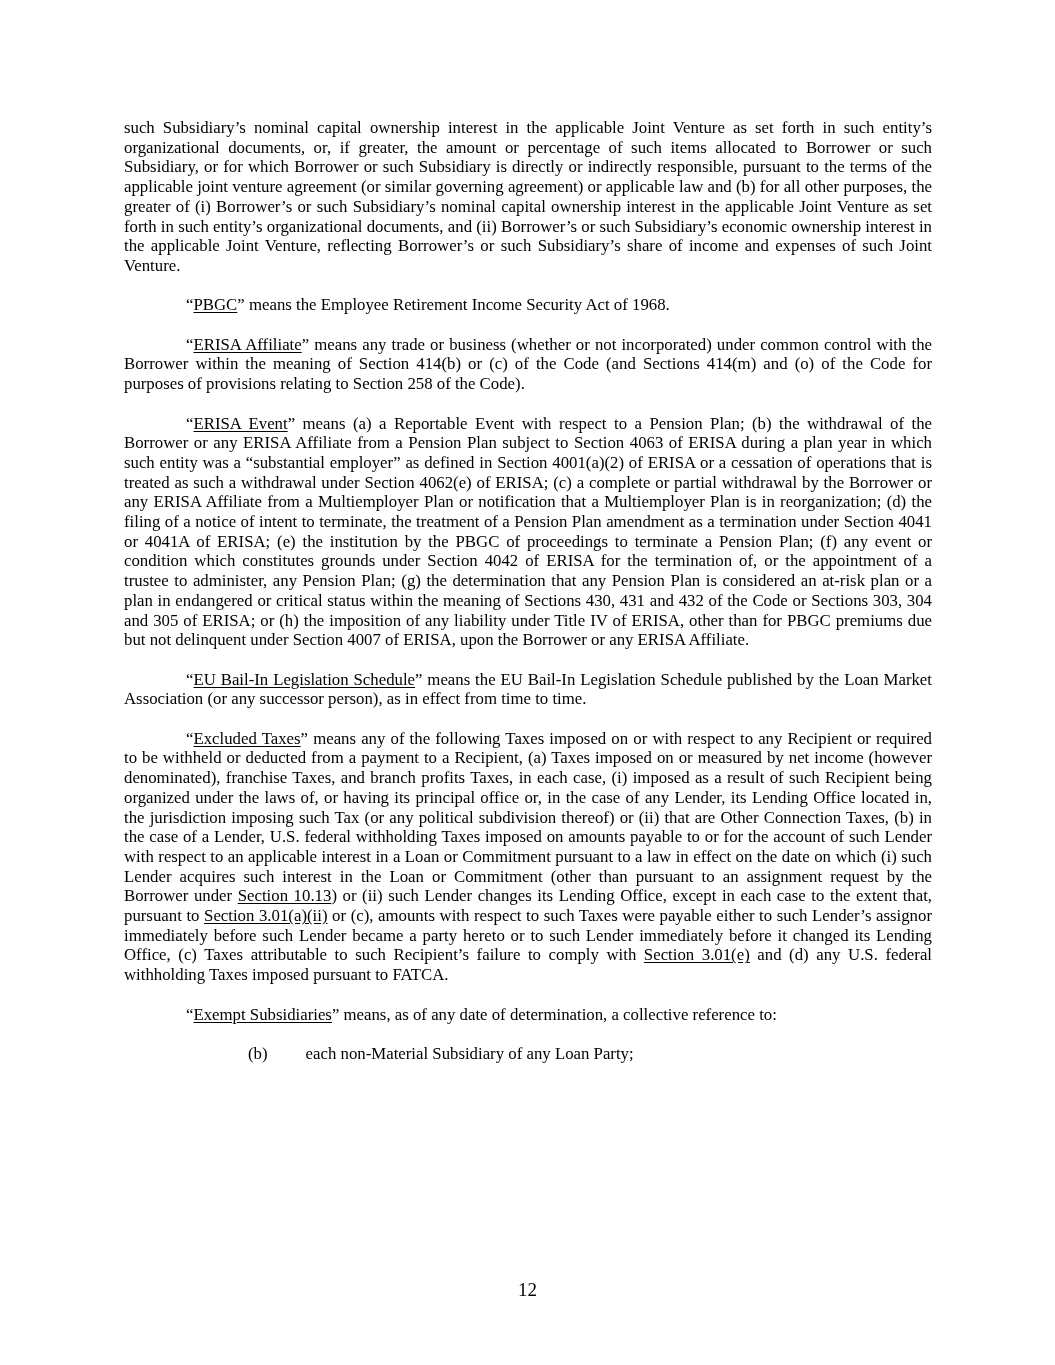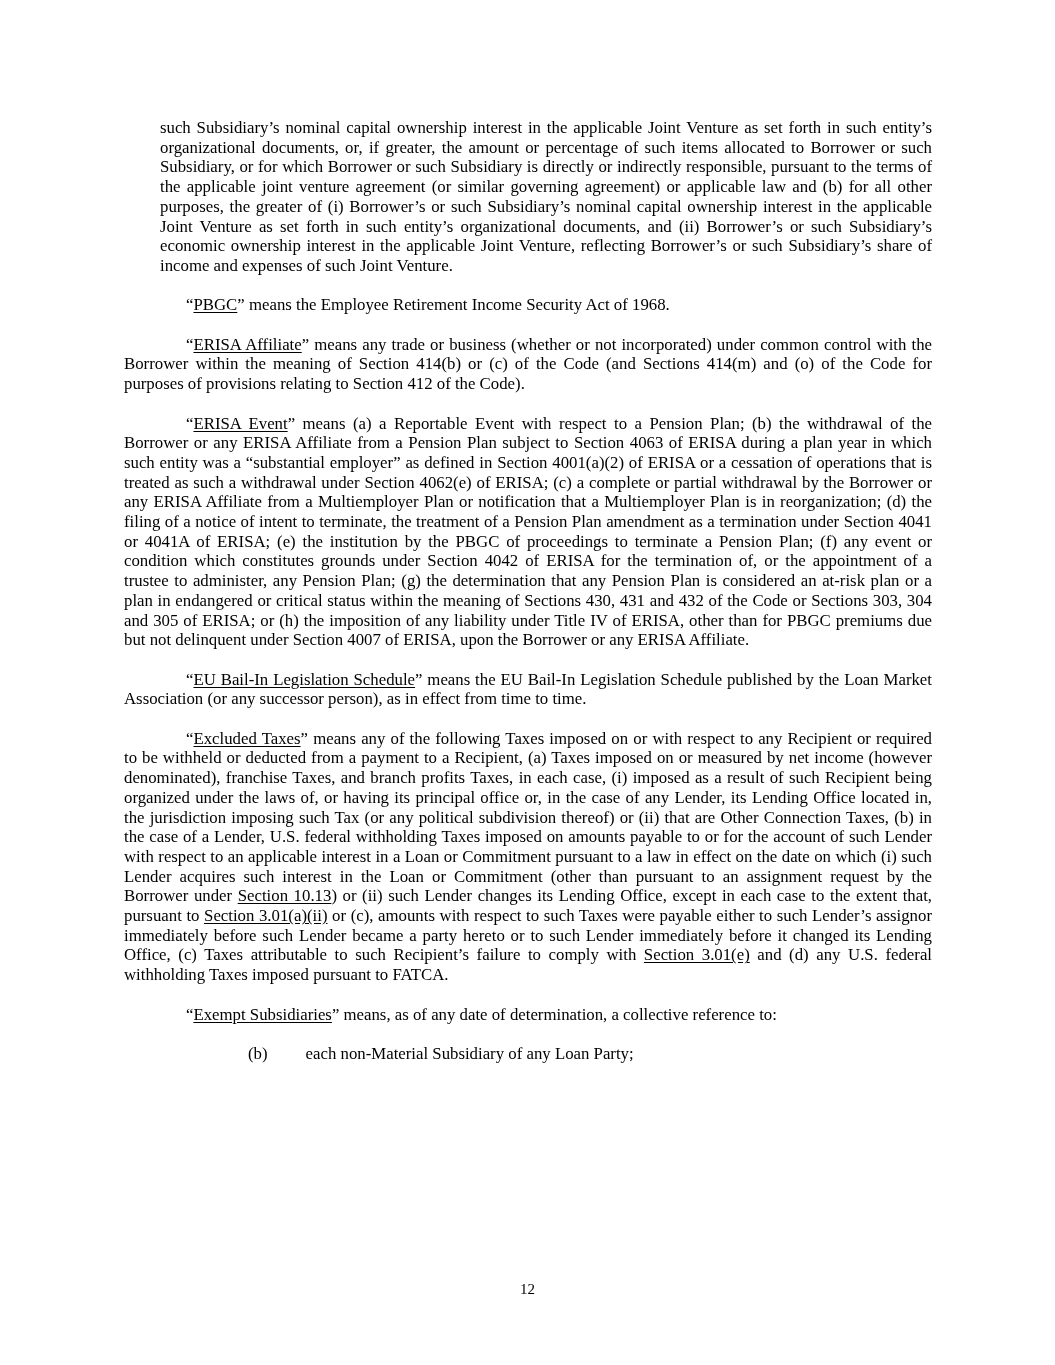--- a/index.html
+++ b/index.html
@@ -20,21 +20,20 @@
     box-sizing: border-box;
     padding: 118px 123px 0 124px;
     overflow: hidden;
   }
   .body-text p.para {
     margin: 0 0 19.7px 0;
     text-align: justify;
   }
   .body-text p.para.body {
     text-indent: 0;
-    margin-left: 36px;
   }
   .body-text p.para.indent {
     text-indent: 62px;
   }
   .body-text p.para.list {
     margin-left: 62px;
     text-indent: 62px;
   }
   .defined-term {
     text-decoration: underline;
@@ -43,32 +42,32 @@
   .tab {
     display: inline-block;
     width: 38px;
   }
   .page-number {
     position: absolute;
     left: 0;
     right: 0;
     top: 1280px;
     text-align: center;
-    font-size: 15px;
+    font-size: 19px;
     color: #000000;
   }
 </style>
 </head>
 <body>
 
 <div class="page">
   <div class="body-text">
       <p class="para body"><span>such Subsidiary’s nominal capital ownership interest in the applicable Joint Venture as set forth in such entity’s organizational documents, or, if greater, the amount or percentage of such items allocated to Borrower or such Subsidiary, or for which Borrower or such Subsidiary is directly or indirectly responsible, pursuant to the terms of the applicable joint venture agreement (or similar governing agreement) or applicable law and (b) for all other purposes, the greater of (i) Borrower’s or such Subsidiary’s nominal capital ownership interest in the applicable Joint Venture as set forth in such entity’s organizational documents, and (ii) Borrower’s or such Subsidiary’s economic ownership interest in the applicable Joint Venture, reflecting Borrower’s or such Subsidiary’s share of income and expenses of such Joint Venture.</span></p>
       <p class="para indent"><span>“</span><span class="defined-term">PBGC</span><span>” means the Employee Retirement Income Security Act of 1968.</span></p>
-      <p class="para indent"><span>“</span><span class="defined-term">ERISA Affiliate</span><span>” means any trade or business (whether or not incorporated) under common control with the Borrower within the meaning of Section 414(b) or (c) of the Code (and Sections 414(m) and (o) of the Code for purposes of provisions relating to Section 412 of the Code).</span></p>
+      <p class="para indent"><span>“</span><span class="defined-term">ERISA Affiliate</span><span>” means any trade or business (whether or not incorporated) under common control with the Borrower within the meaning of Section 414(b) or (c) of the Code (and Sections 414(m) and (o) of the Code for purposes of provisions relating to Section 258 of the Code).</span></p>
       <p class="para indent"><span>“</span><span class="defined-term">ERISA Event</span><span>” means (a) a Reportable Event with respect to a Pension Plan; (b) the withdrawal of the Borrower or any ERISA Affiliate from a Pension Plan subject to Section 4063 of ERISA during a plan year in which such entity was a “substantial employer” as defined in Section 4001(a)(2) of ERISA or a cessation of operations that is treated as such a withdrawal under Section 4062(e) of ERISA; (c) a complete or partial withdrawal by the Borrower or any ERISA Affiliate from a Multiemployer Plan or notification that a Multiemployer Plan is in reorganization; (d) the filing of a notice of intent to terminate, the treatment of a Pension Plan amendment as a termination under Section 4041 or 4041A of ERISA; (e) the institution by the PBGC of proceedings to terminate a Pension Plan; (f) any event or condition which constitutes grounds under Section 4042 of ERISA for the termination of, or the appointment of a trustee to administer, any Pension Plan; (g) the determination that any Pension Plan is considered an at-risk plan or a plan in endangered or critical status within the meaning of Sections 430, 431 and 432 of the Code or Sections 303, 304 and 305 of ERISA; or (h) the imposition of any liability under Title IV of ERISA, other than for PBGC premiums due but not delinquent under Section 4007 of ERISA, upon the Borrower or any ERISA Affiliate.</span></p>
       <p class="para indent"><span>“</span><span class="defined-term">EU Bail-In Legislation Schedule</span><span>” means the EU Bail-In Legislation Schedule published by the Loan Market Association (or any successor person), as in effect from time to time.</span></p>
       <p class="para indent"><span>“</span><span class="defined-term">Excluded Taxes</span><span>” means any of the following Taxes imposed on or with respect to any Recipient or required to be withheld or deducted from a payment to a Recipient, (a) Taxes imposed on or measured by net income (however denominated), franchise Taxes, and branch profits Taxes, in each case, (i) imposed as a result of such Recipient being organized under the laws of, or having its principal office or, in the case of any Lender, its Lending Office located in, the jurisdiction imposing such Tax (or any political subdivision thereof) or (ii) that are Other Connection Taxes, (b) in the case of a Lender, U.S. federal withholding Taxes imposed on amounts payable to or for the account of such Lender with respect to an applicable interest in a Loan or Commitment pursuant to a law in effect on the date on which (i) such Lender acquires such interest in the Loan or Commitment (other than pursuant to an assignment request by the Borrower under </span><span class="defined-term">Section 10.13</span><span>) or (ii) such Lender changes its Lending Office, except in each case to the extent that, pursuant to </span><span class="defined-term">Section 3.01(a)(ii)</span><span> or (c), amounts with respect to such Taxes were payable either to such Lender’s assignor immediately before such Lender became a party hereto or to such Lender immediately before it changed its Lending Office, (c) Taxes attributable to such Recipient’s failure to comply with </span><span class="defined-term">Section 3.01(e)</span><span> and (d) any U.S. federal withholding Taxes imposed pursuant to FATCA.</span></p>
       <p class="para indent"><span>“</span><span class="defined-term">Exempt Subsidiaries</span><span>” means, as of any date of determination, a collective reference to:</span></p>
       <p class="para list"><span>(b)</span><span class="tab"></span><span>each non-Material Subsidiary of any Loan Party;</span></p>
     </div>
   <div class="page-number">12</div>
 </div>
 
 </body></html>

